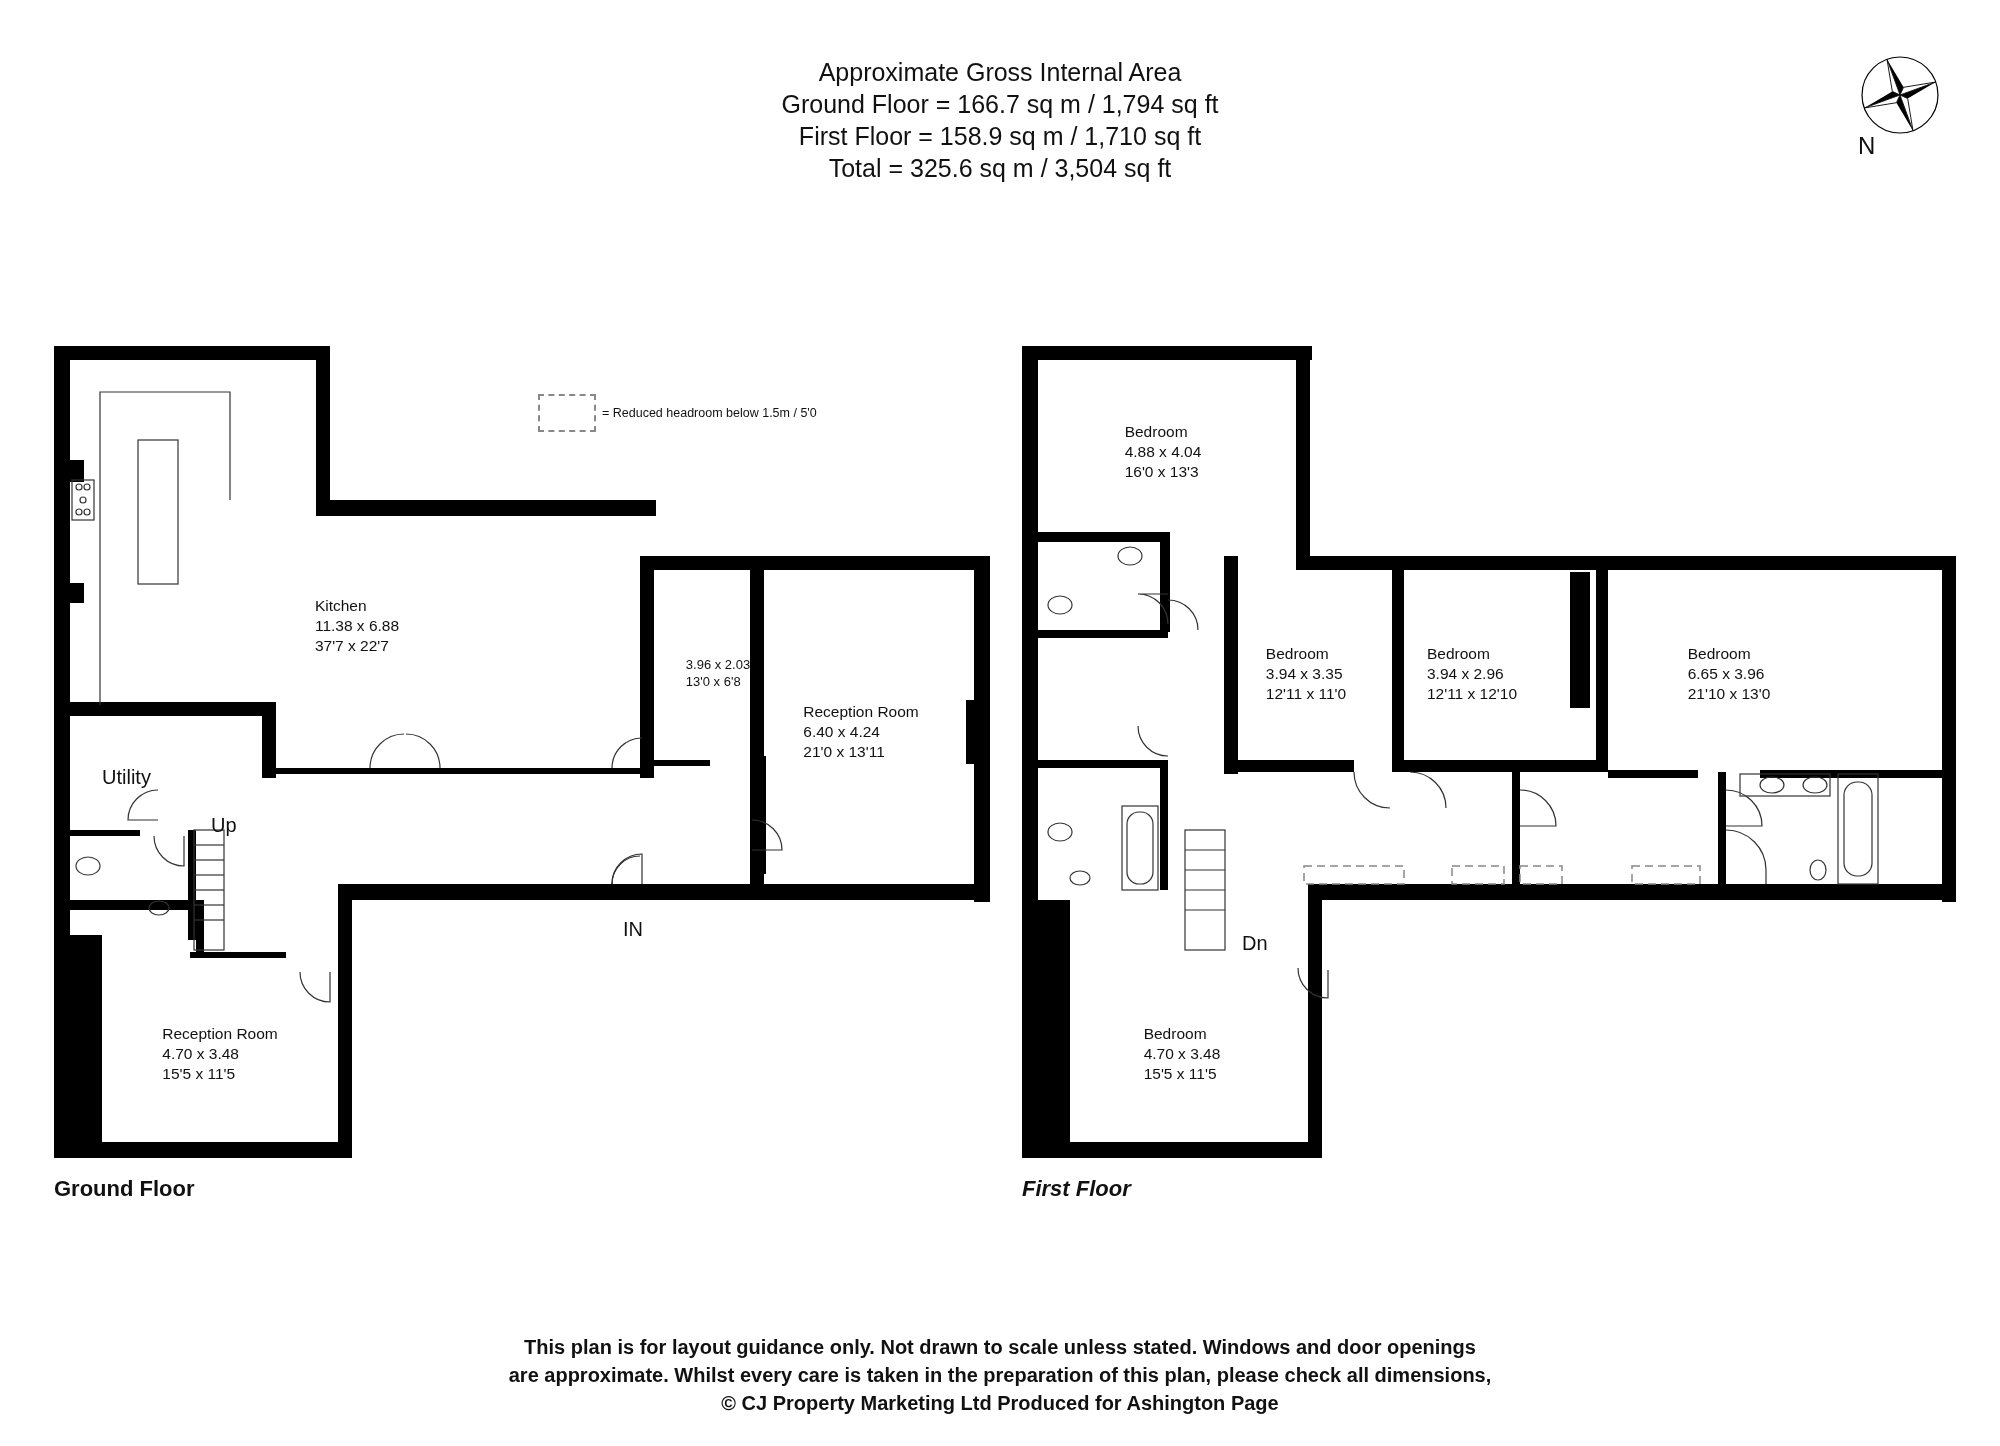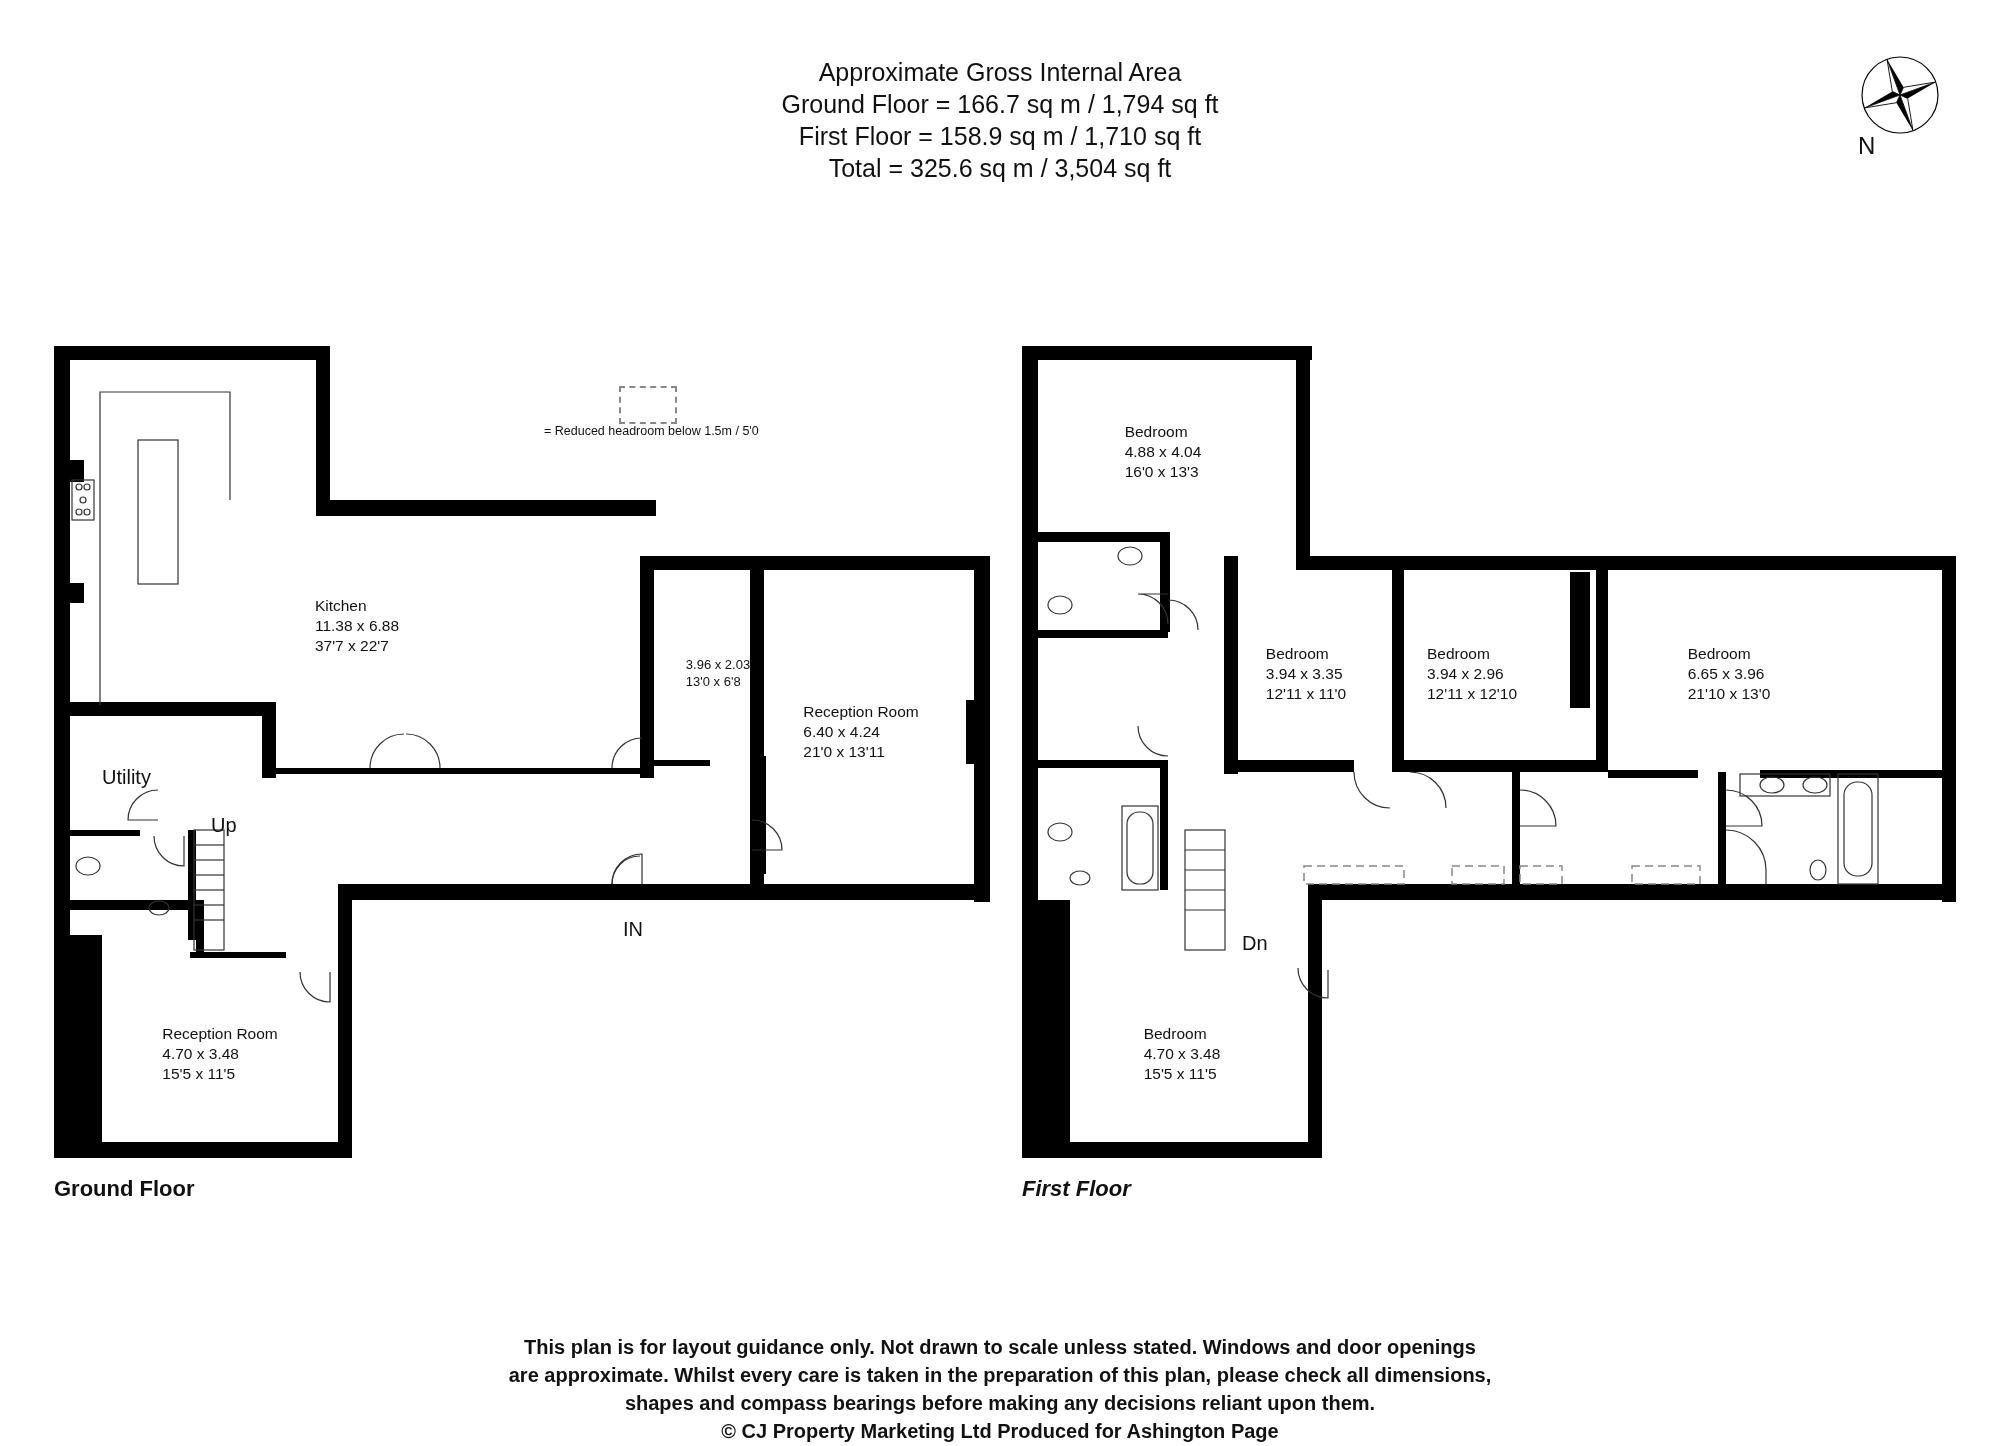--- a/index.html
+++ b/index.html
@@ -1,21 +1,21 @@
 <!DOCTYPE html>
 <html><head>
 <meta charset="utf-8">
 <style>
   html, body { margin:0; padding:0; background:#ffffff; }
   body { width:2000px; height:1446px; position:relative; overflow:hidden; font-family:"Liberation Sans", sans-serif; color:#111; }
   .header { position:absolute; left:0; top:56px; width:2000px; text-align:center; font-size:25px; line-height:32px; }
   .header div { margin:0; }
   .compass { position:absolute; left:1852px; top:55px; width:100px; height:110px; }
   .compass-n { position:absolute; left:1858px; top:132px; font-size:24px; }
-  .legend { position:absolute; left:538px; top:386px; display:flex; align-items:center;flex-direction:column; }
+  .legend { position:absolute; left:538px; top:394px; display:flex; align-items:center; }
   .legend-box { width:58px; height:38px; border:2px dashed #888; box-sizing:border-box; }
   .legend-text { font-size:12.5px; margin-left:6px; }
   svg.plan { position:absolute; left:0; top:0; }
   .room-label { position:absolute; text-align:left; font-size:15.5px; line-height:20px; transform:translateX(-50%); white-space:nowrap; }
   .room-label.small { font-size:13px; line-height:17px; }
   .misc-label { position:absolute; font-size:20px; }
   .floor-title { position:absolute; font-weight:bold; font-size:22px; }
   .footer { position:absolute; left:0; top:1333px; width:2000px; text-align:center; font-size:20px; line-height:28px;font-weight:bold; }
 </style>
 </head>
@@ -216,15 +216,14 @@
   <div>Bedroom</div>
   <div>4.70 x 3.48</div>
   <div>15'5 x 11'5</div>
 </div>
 <div class="misc-label" style="left:1242px;top:932px;">Dn</div>
 <div class="floor-title" style="left:1022px;top:1176px;font-style:italic;">First Floor</div>
 
 <div class="footer">
   <div>This plan is for layout guidance only. Not drawn to scale unless stated. Windows and door openings</div>
   <div>are approximate. Whilst every care is taken in the preparation of this plan, please check all dimensions,</div>
-  <div>shapes and compass bearings before making any decisions reliant upon them.</div>
   <div>© CJ Property Marketing Ltd Produced for Ashington Page</div>
 </div>
 
 </body></html>

